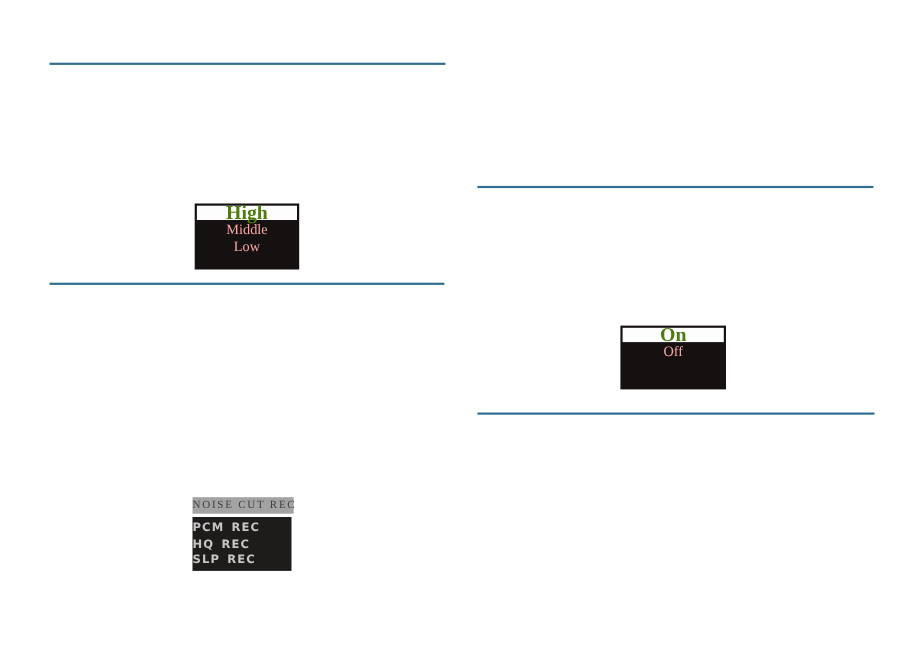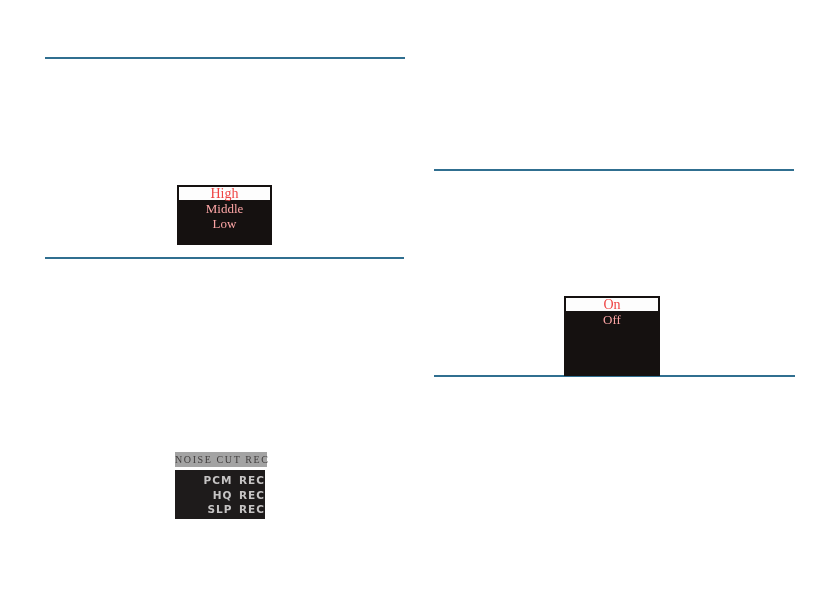--- a/index.html
+++ b/index.html
@@ -28,31 +28,32 @@
   .rule-bottom-right { left: 434px; top: 375px; width: 361px; }
 
   
   .lcd {
     position: absolute;
     background: #151110;
     box-sizing: border-box;
     padding: 2px 2px 0 2px;
   }
   .lcd-a { left: 177px; top: 185px; width: 95px; height: 60px; }
-  .lcd-b { left: 564px; top: 296px; width: 96px; height: 80px; }
+  .lcd-b { left: 564px; top: 296px; width: 96px; height: 58px; }
 
   .lcd-selected {
     background: #fdfdfd;
     height: 13px;
     display: flex;
     align-items: center;
     justify-content: center;
-    color: #ef4444;
-    font-size: 14px;
+    color: #4d7c0f;
+    font-size: 18px;
     line-height: 13px;
+    font-weight: bold;
   }
   .lcd-row {
     color: #fca5a5;
     font-size: 13px;
     height: 15px;
     line-height: 15px;
     text-align: center;
   }
   .lcd-row.first { margin-top: 1px; }
 
@@ -85,21 +86,21 @@
     padding: 4px 0 3px 0;
     box-sizing: border-box;
   }
   .menu-row {
     color: #c6c4c4;
     font-family: "DejaVu Sans", sans-serif;
     font-size: 10.5px;
     font-weight: bold;
     letter-spacing: 1px;
     word-spacing: 2px;
-    text-align: right;
+    text-align: left;
     line-height: 13px;
   }
 </style>
 </head>
 <body>
 
 <div class="page">
 
   <div class="rule rule-top-left"></div>
   <div class="rule rule-bottom-left"></div>

